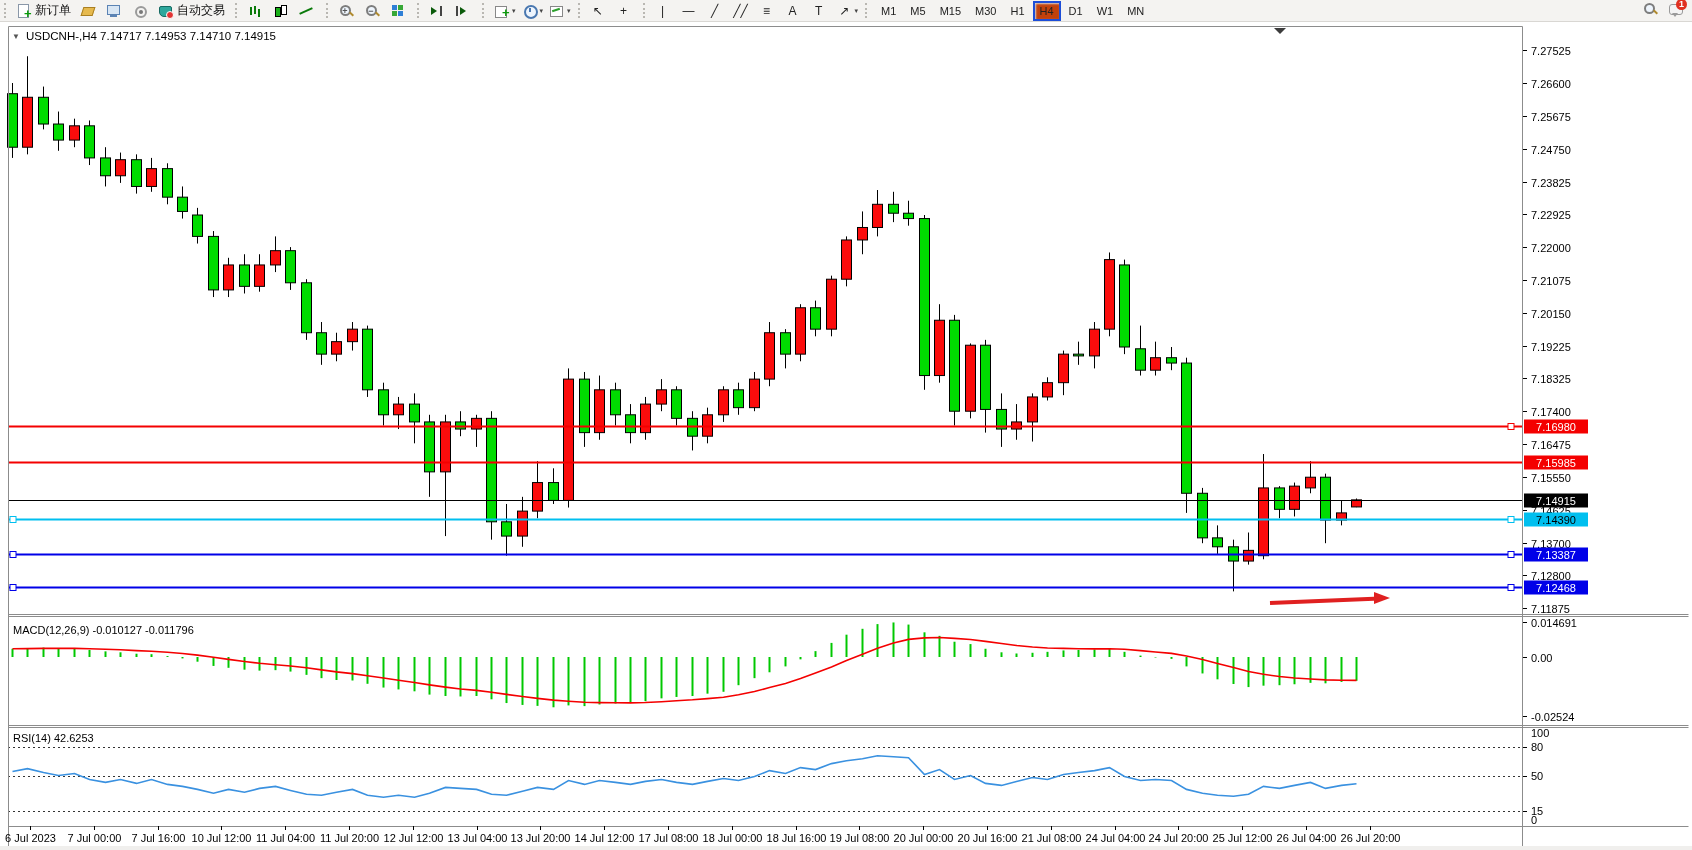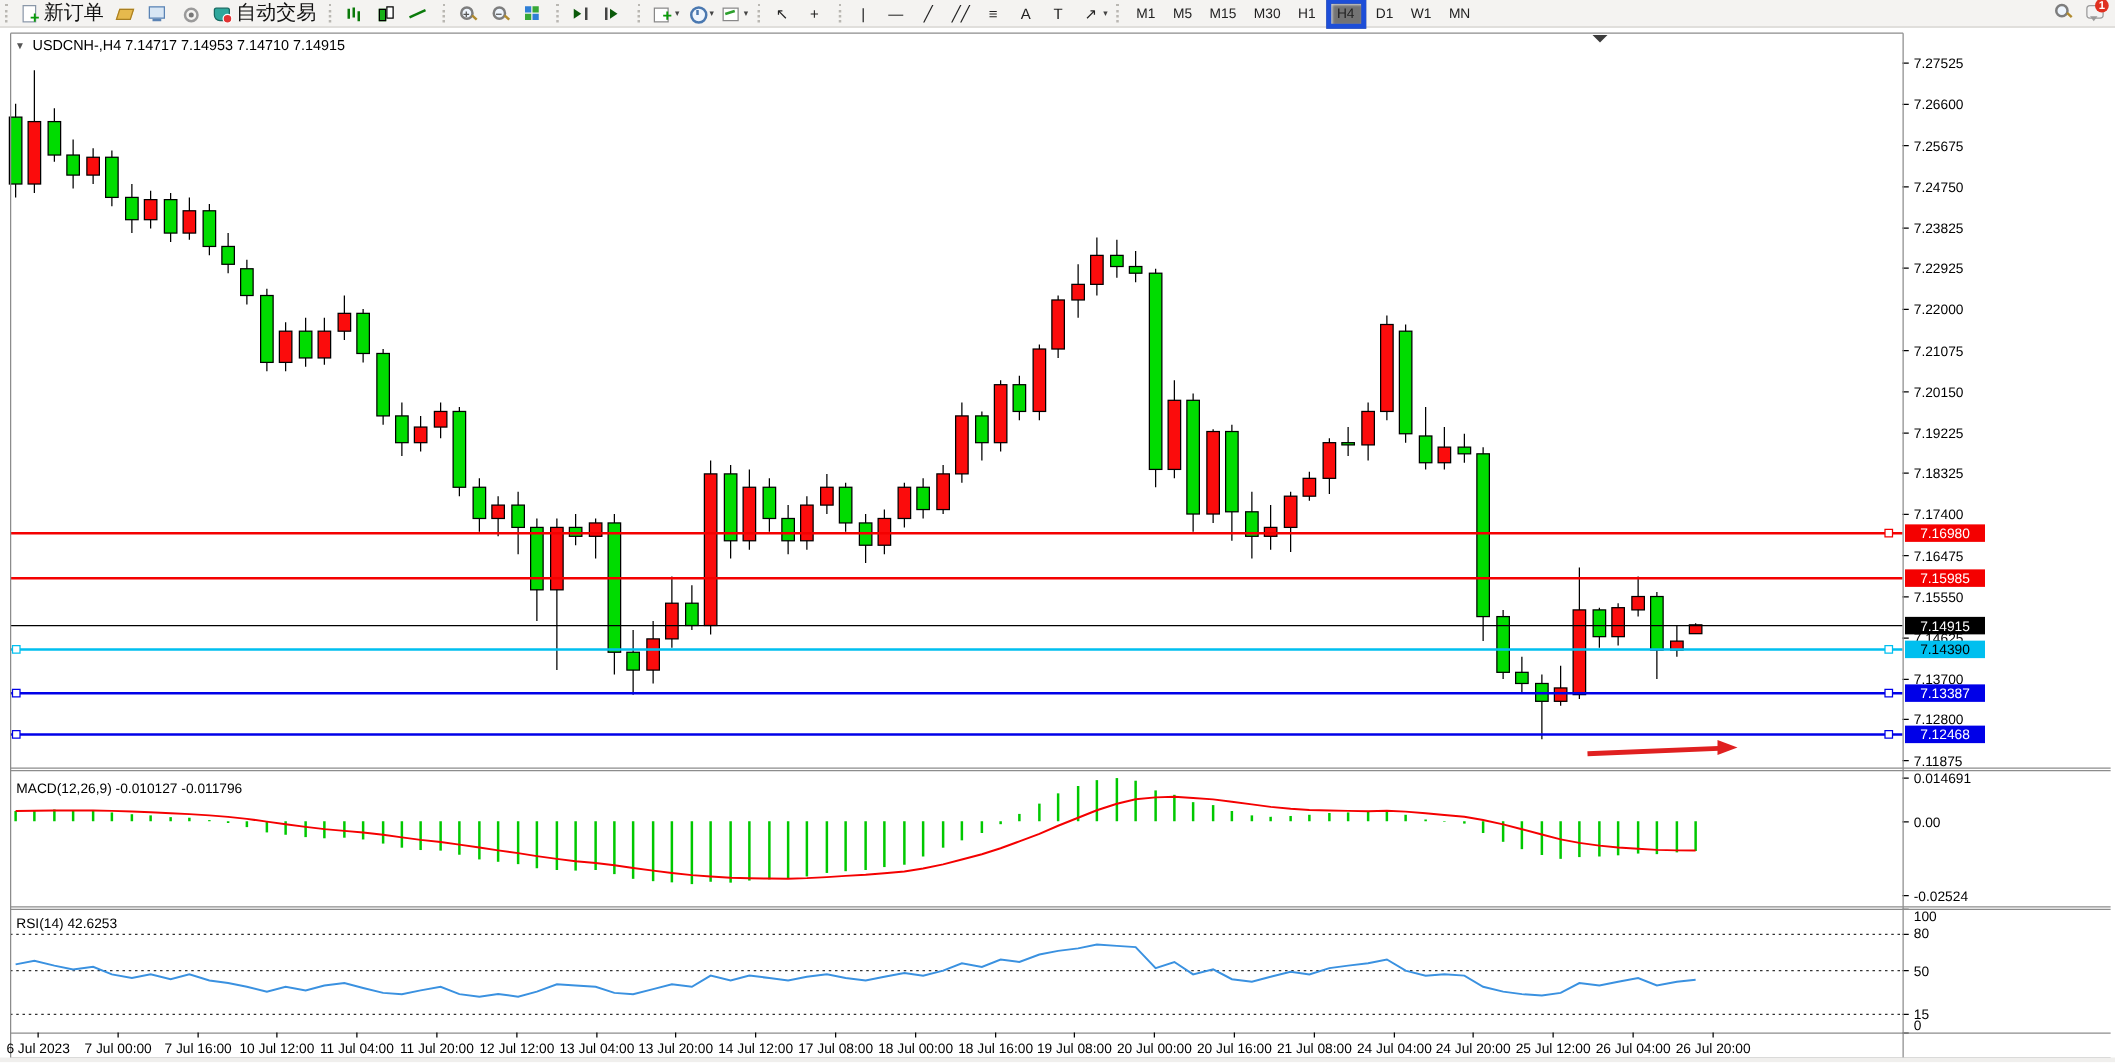--- a/index.html
+++ b/index.html
@@ -1,24 +1,24 @@
 <!DOCTYPE html>
 <html><head>
 <meta charset="utf-8">
 <style>
   html,body{margin:0;padding:0;background:#fff;font-family:"Liberation Sans","DejaVu Sans",sans-serif;}
   #app{position:relative;width:1692px;height:850px;overflow:hidden;background:#fff;}
   
   #toolbar{position:absolute;left:0;top:0;width:1692px;height:21px;background:#f4f3f1;border-bottom:1px solid #d9d7d3;display:flex;align-items:center;z-index:5;}
   .grip{width:5px;height:15px;margin:0 2px 0 4px;border-left:2px dotted #b9b7b2;}
   .tbtn{height:19px;min-width:20px;display:flex;align-items:center;padding:0 2px;cursor:default;border:1px solid transparent;}
-  .tbtn .lbl{font-size:16px;color:#111;margin:0 3px;white-space:nowrap;}
+  .tbtn .lbl{font-size:12px;color:#111;margin:0 3px;white-space:nowrap;}
   .caret{font-size:7px;color:#444;margin-left:2px;}
   .tf{font-size:11px;color:#222;padding:2px 5px;border:1px solid transparent;margin:17px 1px;}
-  .tf.active{background:#737373;border:4px solid #1d4ed8;box-shadow:inset 1px 1px 2px #d5d5d5;}
+  .tf.active{background:#c2410c;border:2px solid #1d4ed8;box-shadow:inset 1px 1px 2px #d5d5d5;}
   #tb-right{position:absolute;right:8px;top:1px;display:flex;align-items:center;gap:10px;}
   
   .ic{display:inline-block;width:16px;height:16px;position:relative;font-size:11px;line-height:16px;text-align:center;color:#333;}
   .ic-new-order:before{content:"";position:absolute;left:2px;top:1px;width:9px;height:12px;background:#fff;border:1px solid #8a97a8;}
   .ic-new-order:after{content:"+";position:absolute;left:8px;top:4px;color:#0a9b0a;font-weight:bold;font-size:13px;line-height:13px;}
   .ic-brush:before{content:"";position:absolute;left:2px;top:4px;width:10px;height:7px;background:#e6b94d;border:1px solid #a97f22;transform:skewX(-18deg);}
   .ic-terminal:before{content:"";position:absolute;left:1px;top:2px;width:11px;height:8px;border:1px solid #5b83b4;background:#d8e6f4;}
   .ic-terminal:after{content:"";position:absolute;left:4px;top:12px;width:7px;height:2px;background:#5b83b4;}
   .ic-signal:before{content:"";position:absolute;left:3px;top:3px;width:8px;height:8px;border:2px solid #9a9a9a;border-radius:50%;}
   .ic-signal:after{content:"";position:absolute;left:7px;top:7px;width:4px;height:4px;background:#777;border-radius:50%;}

